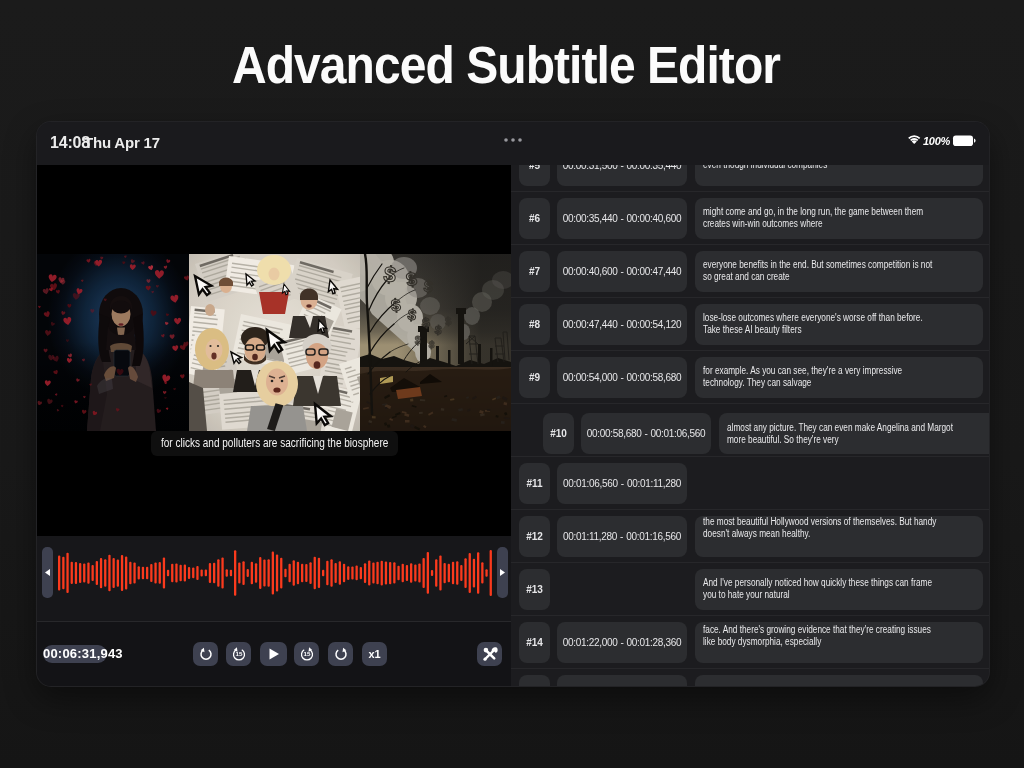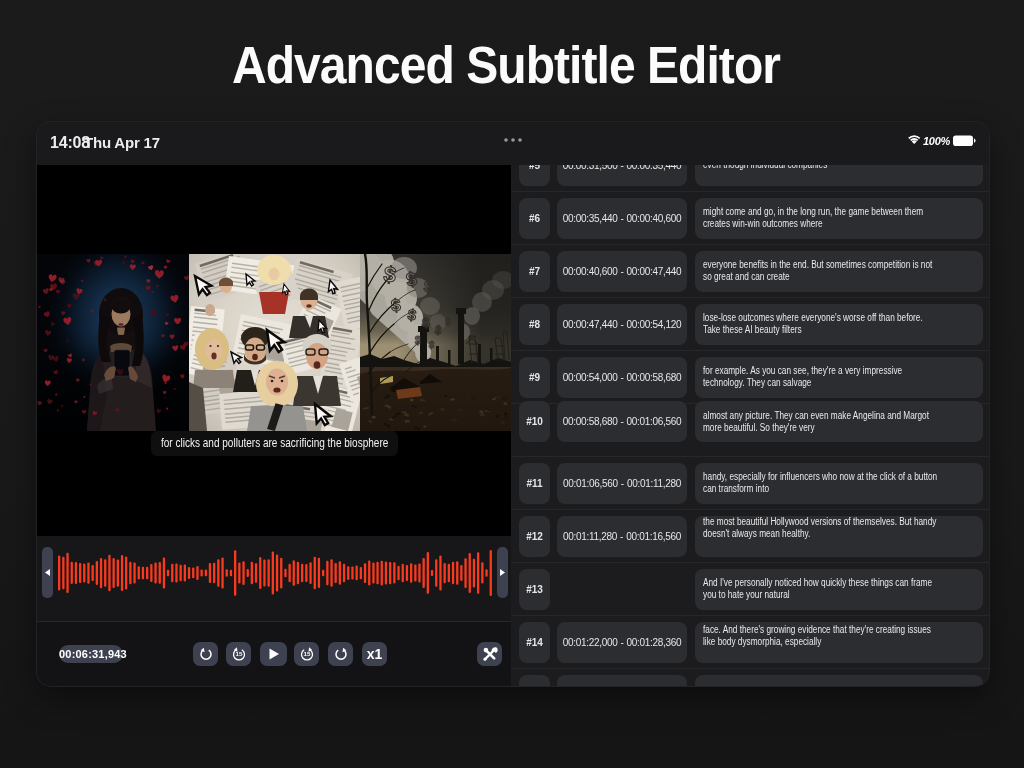--- a/index.html
+++ b/index.html
@@ -27,26 +27,26 @@
             font-size:12.7px; line-height:25px; text-align:center; white-space:nowrap; }
   .subbox span { position:absolute; left:10px; top:0; line-height:25px; transform-origin:left; transform:scaleX(0.79); white-space:nowrap; }
   
   .wavezone { position:absolute; left:0; top:414px; width:474px; height:85px; background:#17171a; }
   .wbtn { position:absolute; top:11px; width:11px; height:51px; background:#3e4150; border-radius:5px;
           color:#fff; }
   .wbtn.l { left:5px; } .wbtn.r { left:460px; }
   .wbtn svg { position:absolute; left:1px; top:21px; }
   .divider { position:absolute; left:0; top:499px; width:474px; height:1px; background:#28282b; }
   .controls { position:absolute; left:0; top:500px; width:474px; height:65px; background:#131316; }
-  .tspill { position:absolute; left:22px; top:23px; width:64px; height:18px; background:#3e4150;
-            border-radius:9px; color:#fff; font-size:11px; font-weight:bold; text-align:center; line-height:18px; letter-spacing:0.2px; }
+  .tspill { position:absolute; left:6px; top:23px; width:64px; height:18px; background:#3e4150;
+            border-radius:9px; color:#fff; font-size:13px; font-weight:bold; text-align:center; line-height:18px; letter-spacing:0.2px; }
   .cbtn { position:absolute; top:19.5px; width:25px; height:24px; background:#3e4150; border-radius:7px;
           color:#fff; }
   .cbtn svg { position:absolute; left:50%; top:50%; transform:translate(-50%,-50%); }
-  .cbtn.t { font-size:14px; font-weight:bold; text-align:center; line-height:24px; }
+  .cbtn.t { font-size:11px; font-weight:bold; text-align:center; line-height:24px; }
   
   .list { position:absolute; left:474px; top:43px; width:478px; height:521px; overflow:hidden; }
   .row { position:absolute; left:0; width:478px; height:41px; }
   .badge { position:absolute; left:8px; top:0; width:31px; height:41px; background:#2c2d30;
            border-radius:8px; color:#e6e6e8; font-size:10px; font-weight:bold;
            text-align:center; line-height:41px; }
   .time { position:absolute; left:46px; top:0; width:130px; height:41px; background:#2c2d30;
           border-radius:8px; color:#e6e6e8; font-size:10px; letter-spacing:-0.3px;
           text-align:center; line-height:41px; }
   .txt { position:absolute; left:184px; top:0; width:288px; height:41px; background:#2c2d30;
@@ -779,30 +779,29 @@
         <div class="time">00:00:47,440  -  00:00:54,120</div>
         <div class="txt" style="padding-top:8.5px;"><span>lose-lose outcomes where everyone's worse off than before.</span><br><span>Take these AI beauty filters</span></div>
       </div>
       <div class="sep" style="top:185.0px;"></div>
       <div class="row" style="top:191.5px;">
         <div class="badge">#9</div>
         <div class="time">00:00:54,000  -  00:00:58,680</div>
         <div class="txt" style="padding-top:8.5px;"><span>for example. As you can see, they're a very impressive</span><br><span>technology. They can salvage</span></div>
       </div>
       <div class="sep" style="top:238.0px;"></div>
-      <div class="row" style="top:236px;">
+      <div class="row" style="top:248px;margin-left:24px;">
         <div class="badge">#10</div>
         <div class="time">00:00:58,680  -  00:01:06,560</div>
         <div class="txt" style="padding-top:8.5px;"><span>almost any picture. They can even make Angelina and Margot</span><br><span>more beautiful. So they're very</span></div>
       </div>
       <div class="sep" style="top:291.0px;"></div>
       <div class="row" style="top:297.5px;">
         <div class="badge">#11</div>
         <div class="time">00:01:06,560  -  00:01:11,280</div>
-        <div class="txt" style="padding-top:8.5px;"><span>handy, especially for influencers who now at the click of a button</span><br><span>can transform into</span></div>
       </div>
       <div class="sep" style="top:344.0px;"></div>
       <div class="row" style="top:350.5px;">
         <div class="badge">#12</div>
         <div class="time">00:01:11,280  -  00:01:16,560</div>
         <div class="txt" style="padding-top:0;"><span>the most beautiful Hollywood versions of themselves. But handy</span><br><span>doesn't always mean healthy.</span></div>
       </div>
       <div class="sep" style="top:397.0px;"></div>
       <div class="row" style="top:403.5px;">
         <div class="badge">#13</div>

